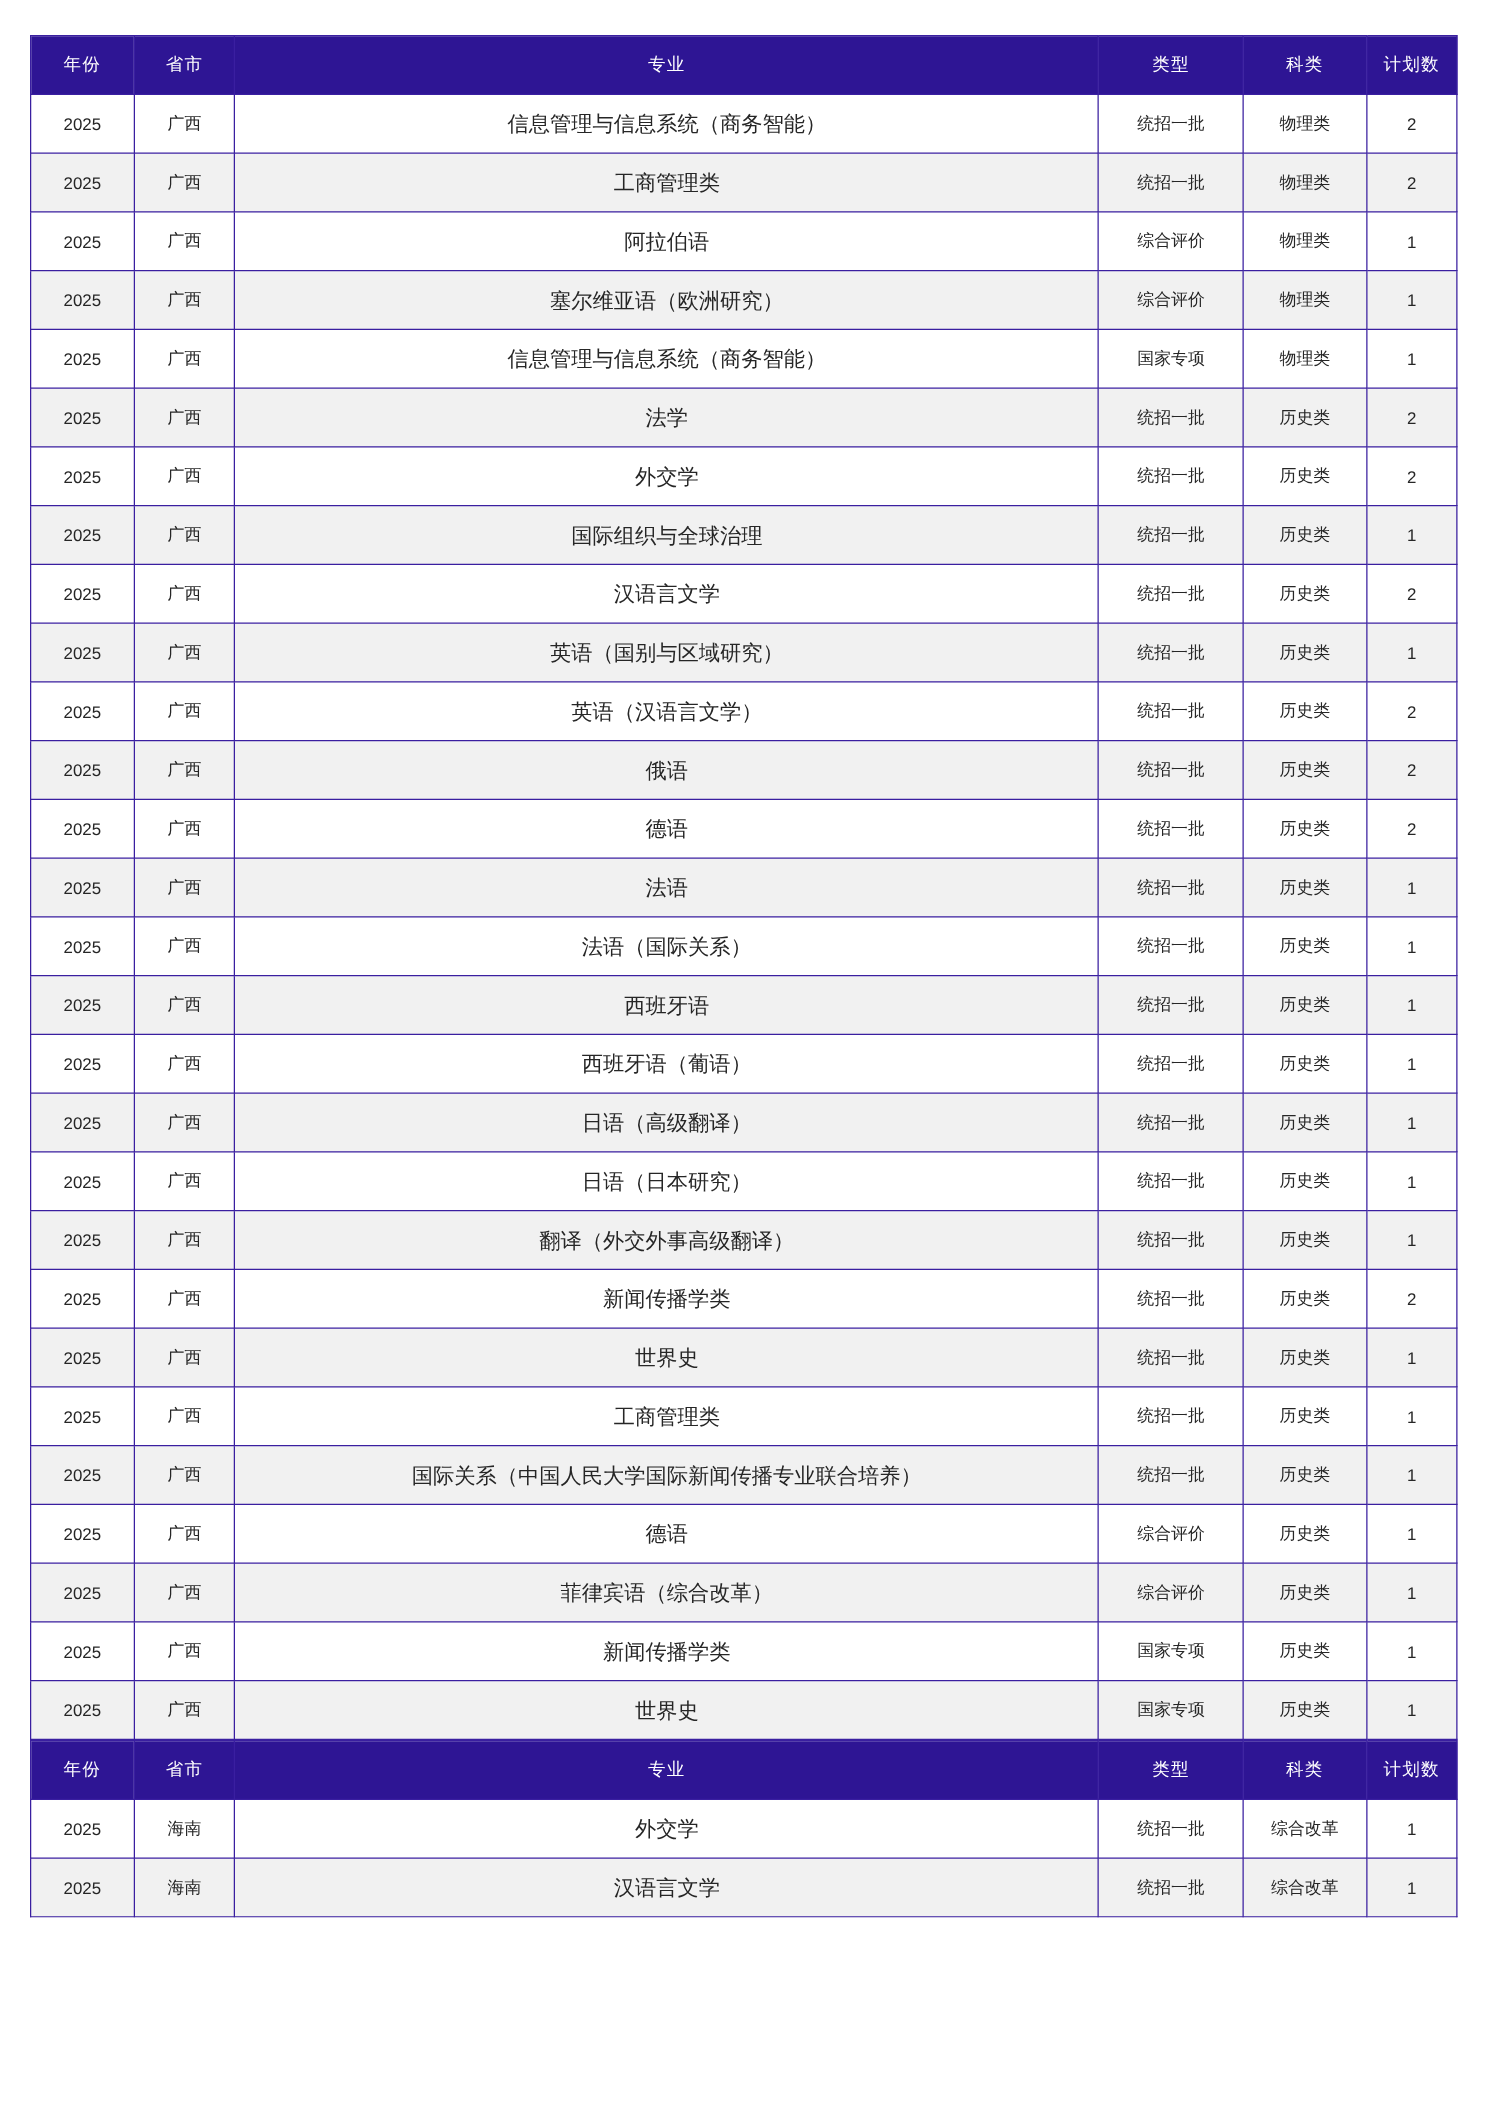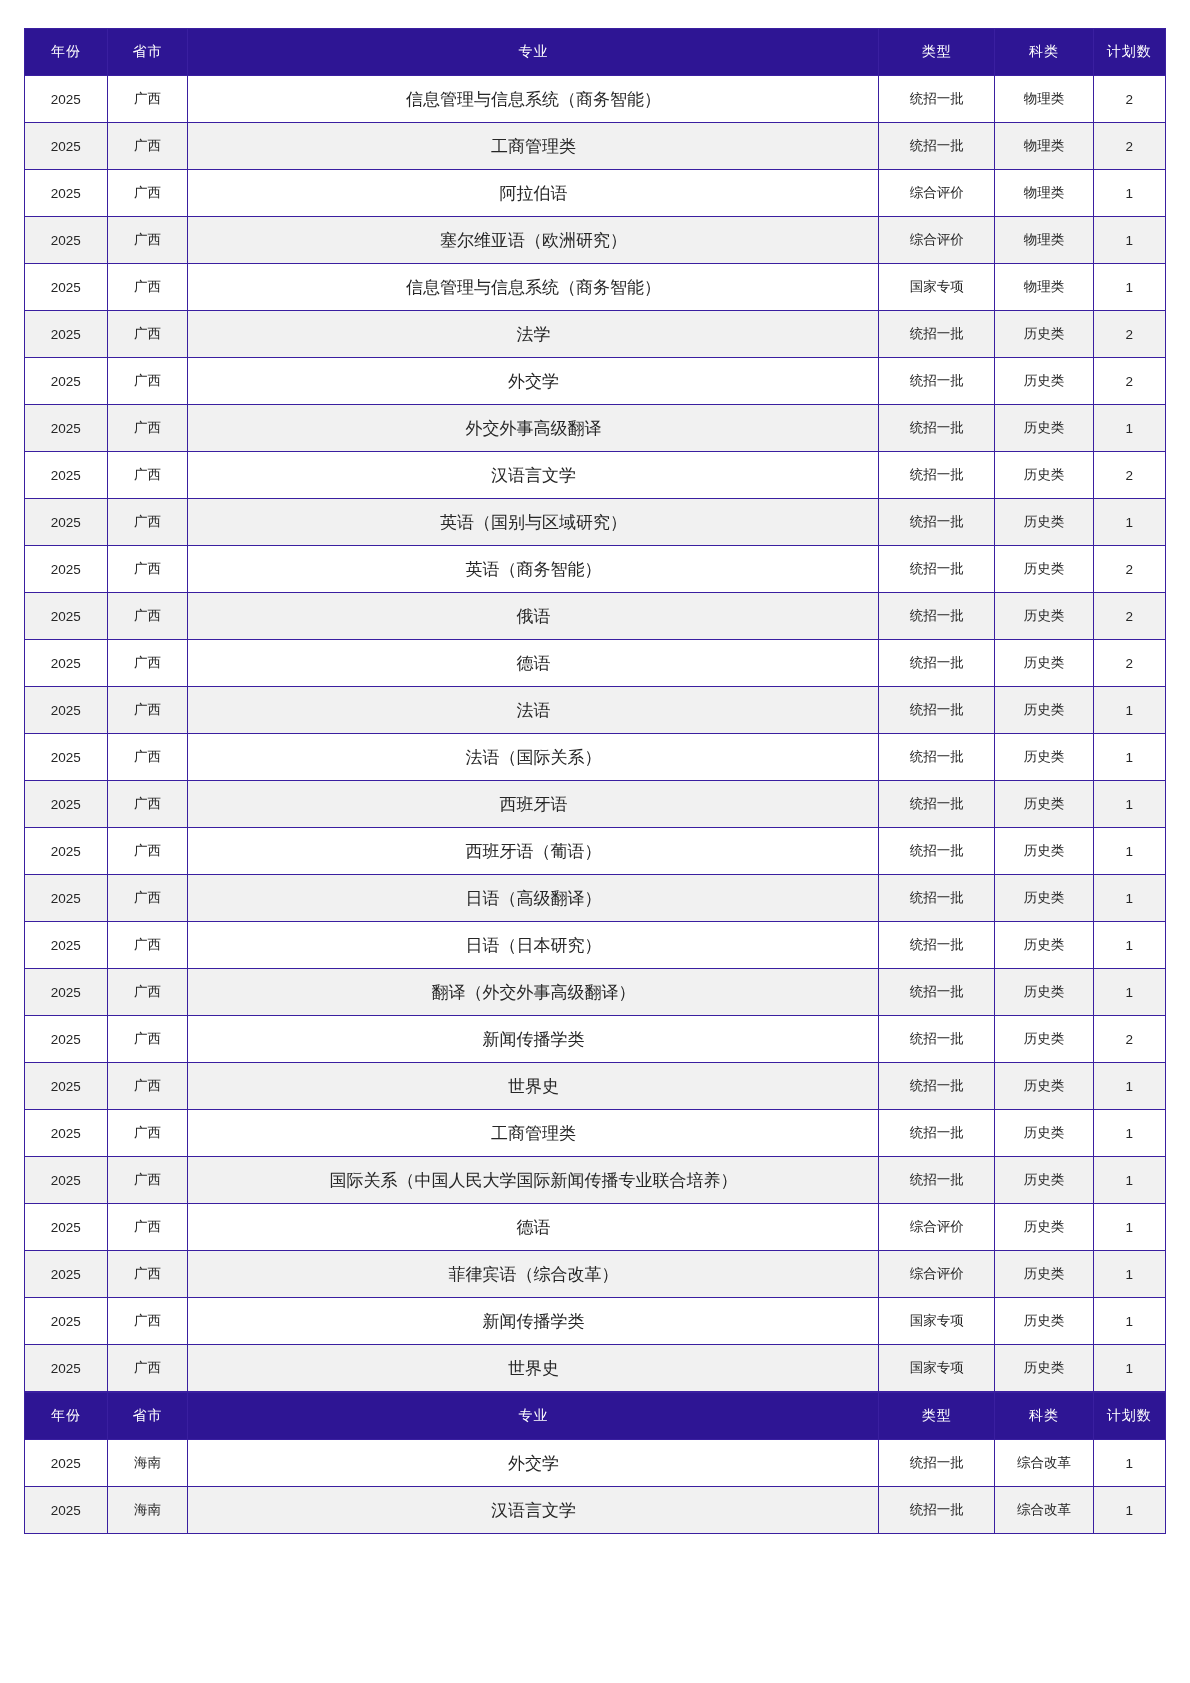--- a/index.html
+++ b/index.html
@@ -142,21 +142,21 @@
             <td class="year">2025</td>
             <td class="prov">广西</td>
             <td class="major">外交学</td>
             <td class="type">统招一批</td>
             <td class="subject">历史类</td>
             <td class="count">2</td>
           </tr>
           <tr class="even">
             <td class="year">2025</td>
             <td class="prov">广西</td>
-            <td class="major">外交外事高级翻译</td>
+            <td class="major">国际组织与全球治理</td>
             <td class="type">统招一批</td>
             <td class="subject">历史类</td>
             <td class="count">1</td>
           </tr>
           <tr class="odd">
             <td class="year">2025</td>
             <td class="prov">广西</td>
             <td class="major">汉语言文学</td>
             <td class="type">统招一批</td>
             <td class="subject">历史类</td>
@@ -166,21 +166,21 @@
             <td class="year">2025</td>
             <td class="prov">广西</td>
             <td class="major">英语（国别与区域研究）</td>
             <td class="type">统招一批</td>
             <td class="subject">历史类</td>
             <td class="count">1</td>
           </tr>
           <tr class="odd">
             <td class="year">2025</td>
             <td class="prov">广西</td>
-            <td class="major">英语（商务智能）</td>
+            <td class="major">英语（汉语言文学）</td>
             <td class="type">统招一批</td>
             <td class="subject">历史类</td>
             <td class="count">2</td>
           </tr>
           <tr class="even">
             <td class="year">2025</td>
             <td class="prov">广西</td>
             <td class="major">俄语</td>
             <td class="type">统招一批</td>
             <td class="subject">历史类</td>

